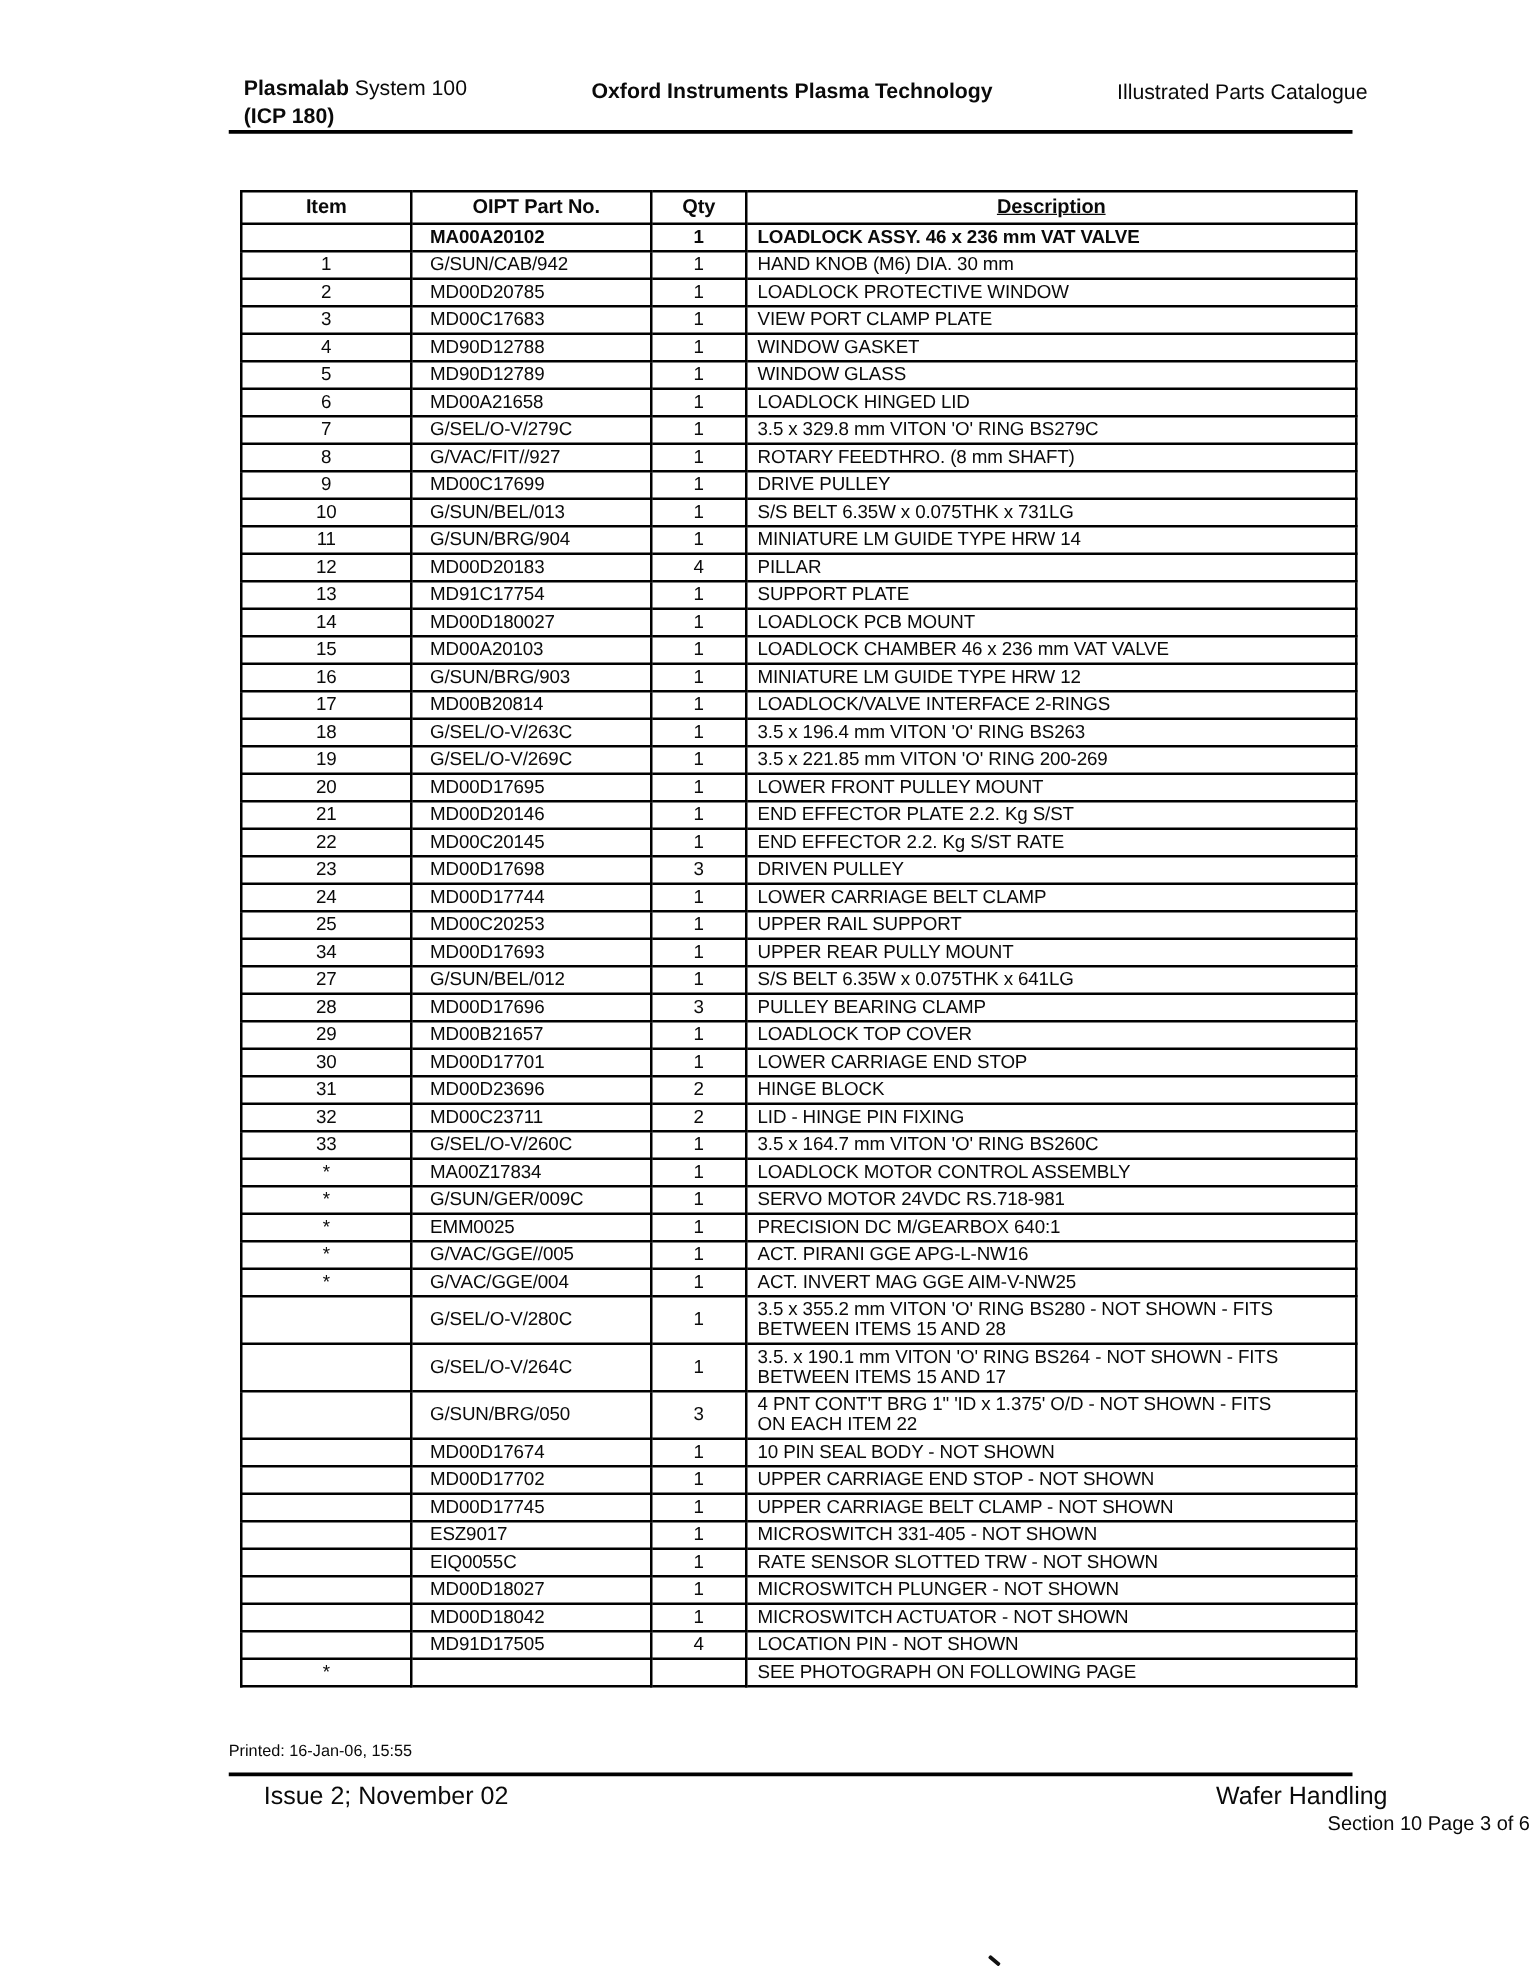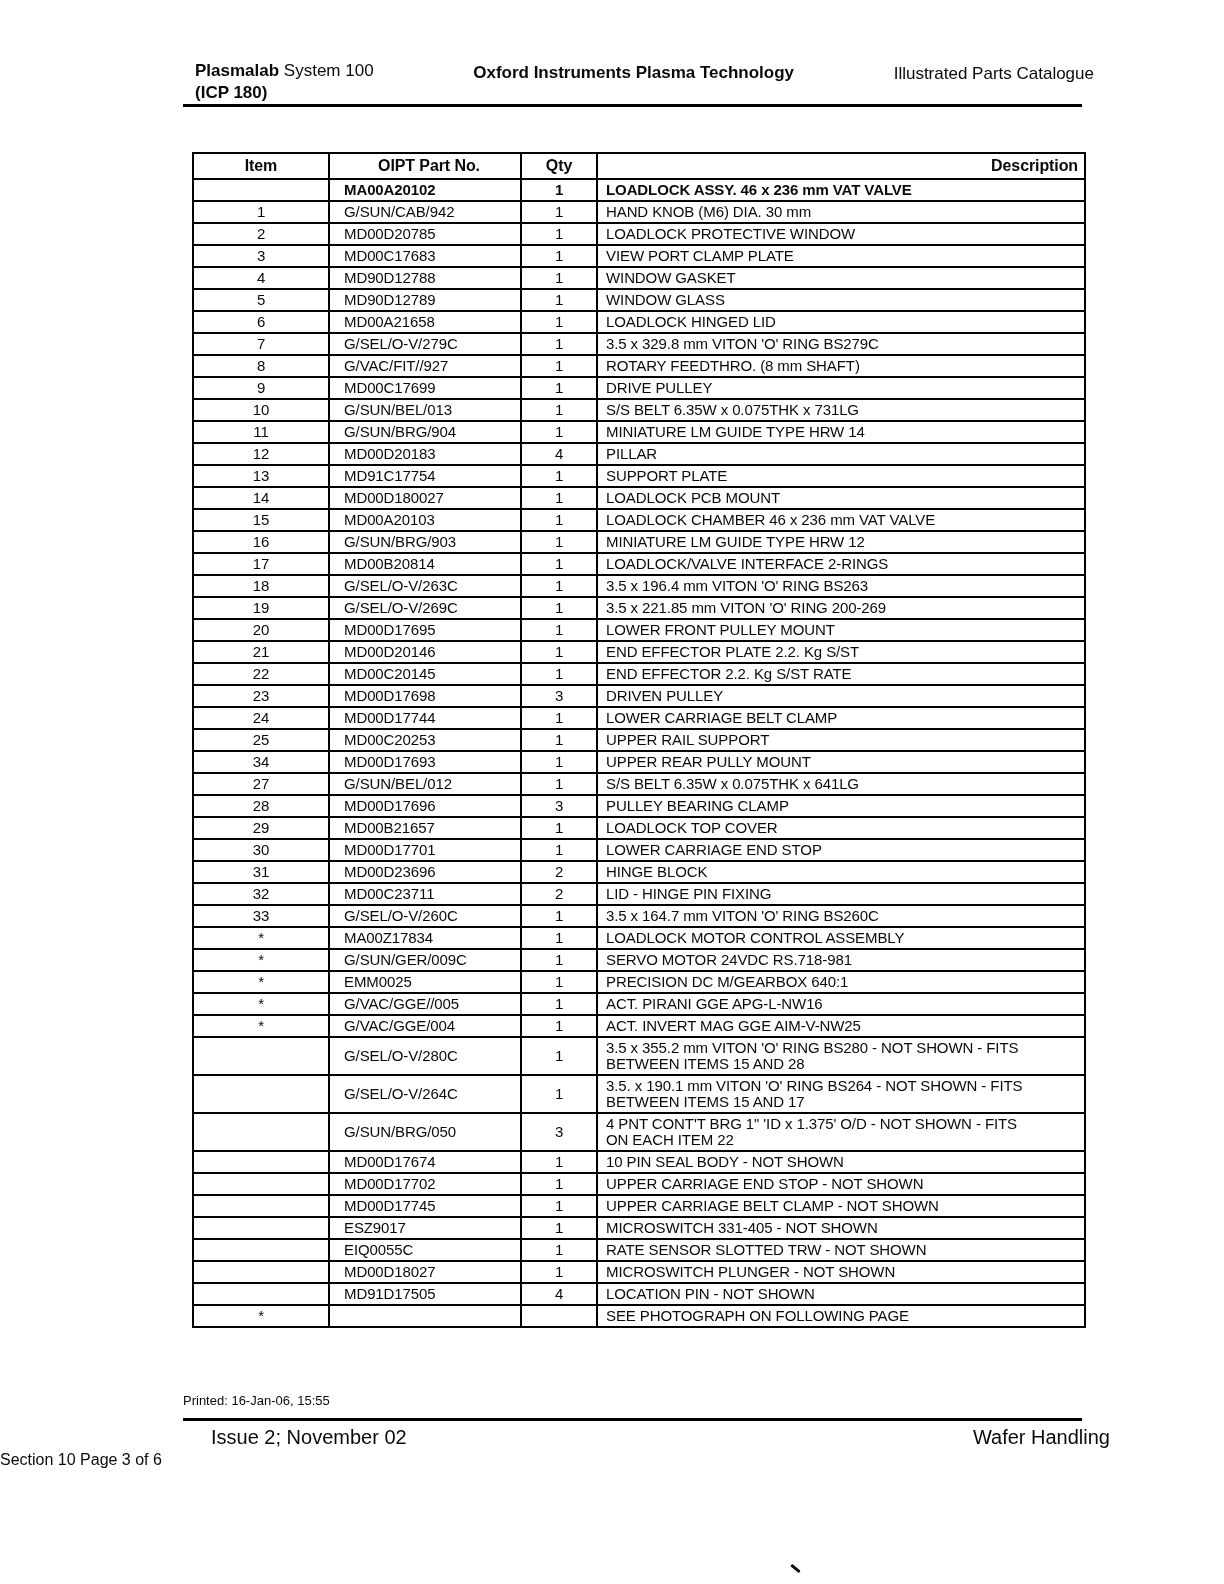--- a/index.html
+++ b/index.html
@@ -79,21 +79,21 @@
   }
   .f2-left {
     position: absolute;
     left: 183px; top: 1393px;
     font-size: 13px;
   }
   .f2-center {
     position: absolute;
     left: 0; top: 1451px;
     width: 1224px;
-    text-align: left;
+    text-align: right;
     font-size: 16px;
   }
   .stray {
     position: absolute;
     left: 790px; top: 1567px;
     width: 11px; height: 3px;
     background: #111;
     transform: rotate(40deg);
     border-radius: 1px;
   }
@@ -113,21 +113,21 @@
   </header>
 
   <div class="rule top-rule"></div>
 
   <table class="parts">
     <thead>
       <tr>
         <th class="col-item">Item</th>
         <th class="col-part" style="text-align:center;">OIPT Part No.</th>
         <th class="col-qty">Qty</th>
-        <th class="col-desc" style="text-align:right; white-space:normal;">Description</th>
+        <th class="col-desc" style="text-align:center; white-space:normal;text-decoration:underline;">Description</th>
       </tr>
     </thead>
     <tbody id="table-body">
         <tr class="bold-row">
           <td class="col-item"></td>
           <td class="col-part">MA00A20102</td>
           <td class="col-qty">1</td>
           <td class="col-desc">LOADLOCK ASSY. 46 x 236 mm VAT VALVE</td>
         </tr>
         <tr>
@@ -407,20 +407,26 @@
           <td class="col-item"></td>
           <td class="col-part">EIQ0055C</td>
           <td class="col-qty">1</td>
           <td class="col-desc">RATE SENSOR SLOTTED TRW - NOT SHOWN</td>
         </tr>
         <tr>
           <td class="col-item"></td>
           <td class="col-part">MD00D18027</td>
           <td class="col-qty">1</td>
           <td class="col-desc">MICROSWITCH PLUNGER - NOT SHOWN</td>
+        </tr>
+        <tr>
+          <td class="col-item"></td>
+          <td class="col-part">MD00D18042</td>
+          <td class="col-qty">1</td>
+          <td class="col-desc">MICROSWITCH ACTUATOR - NOT SHOWN</td>
         </tr>
         <tr>
           <td class="col-item"></td>
           <td class="col-part">MD91D17505</td>
           <td class="col-qty">4</td>
           <td class="col-desc">LOCATION PIN - NOT SHOWN</td>
         </tr>
         <tr>
           <td class="col-item">*</td>
           <td class="col-part"></td>

